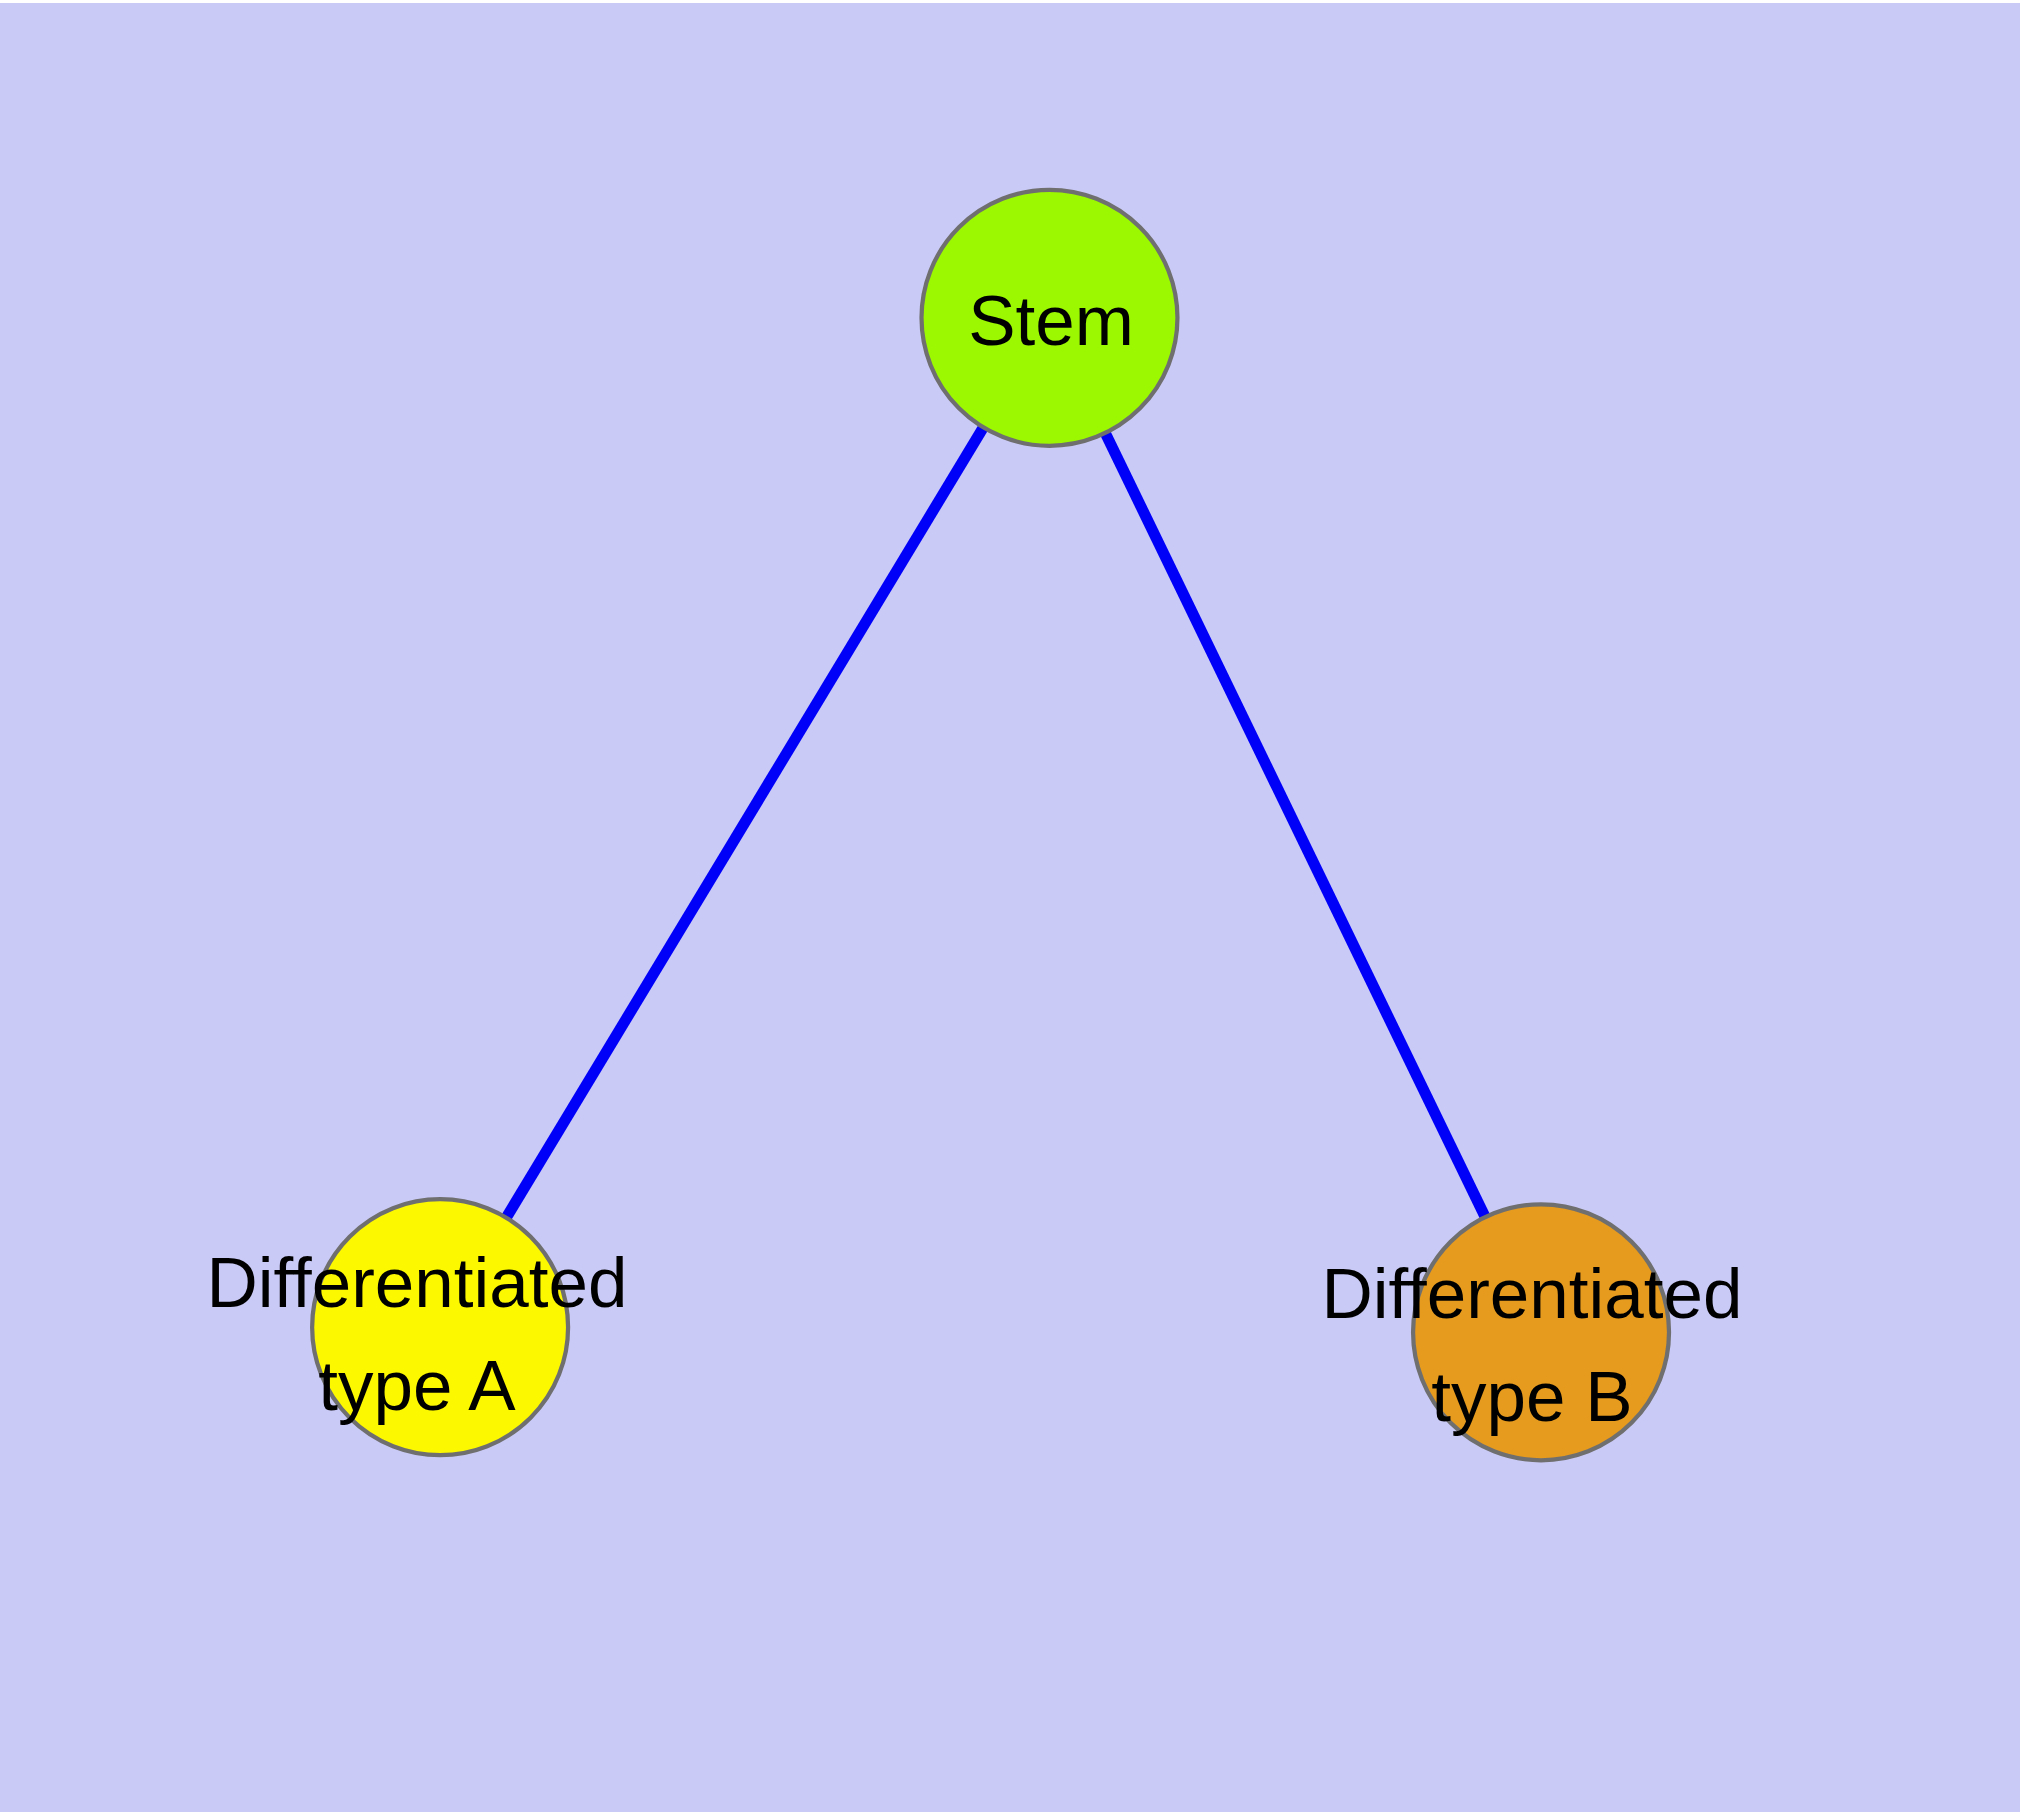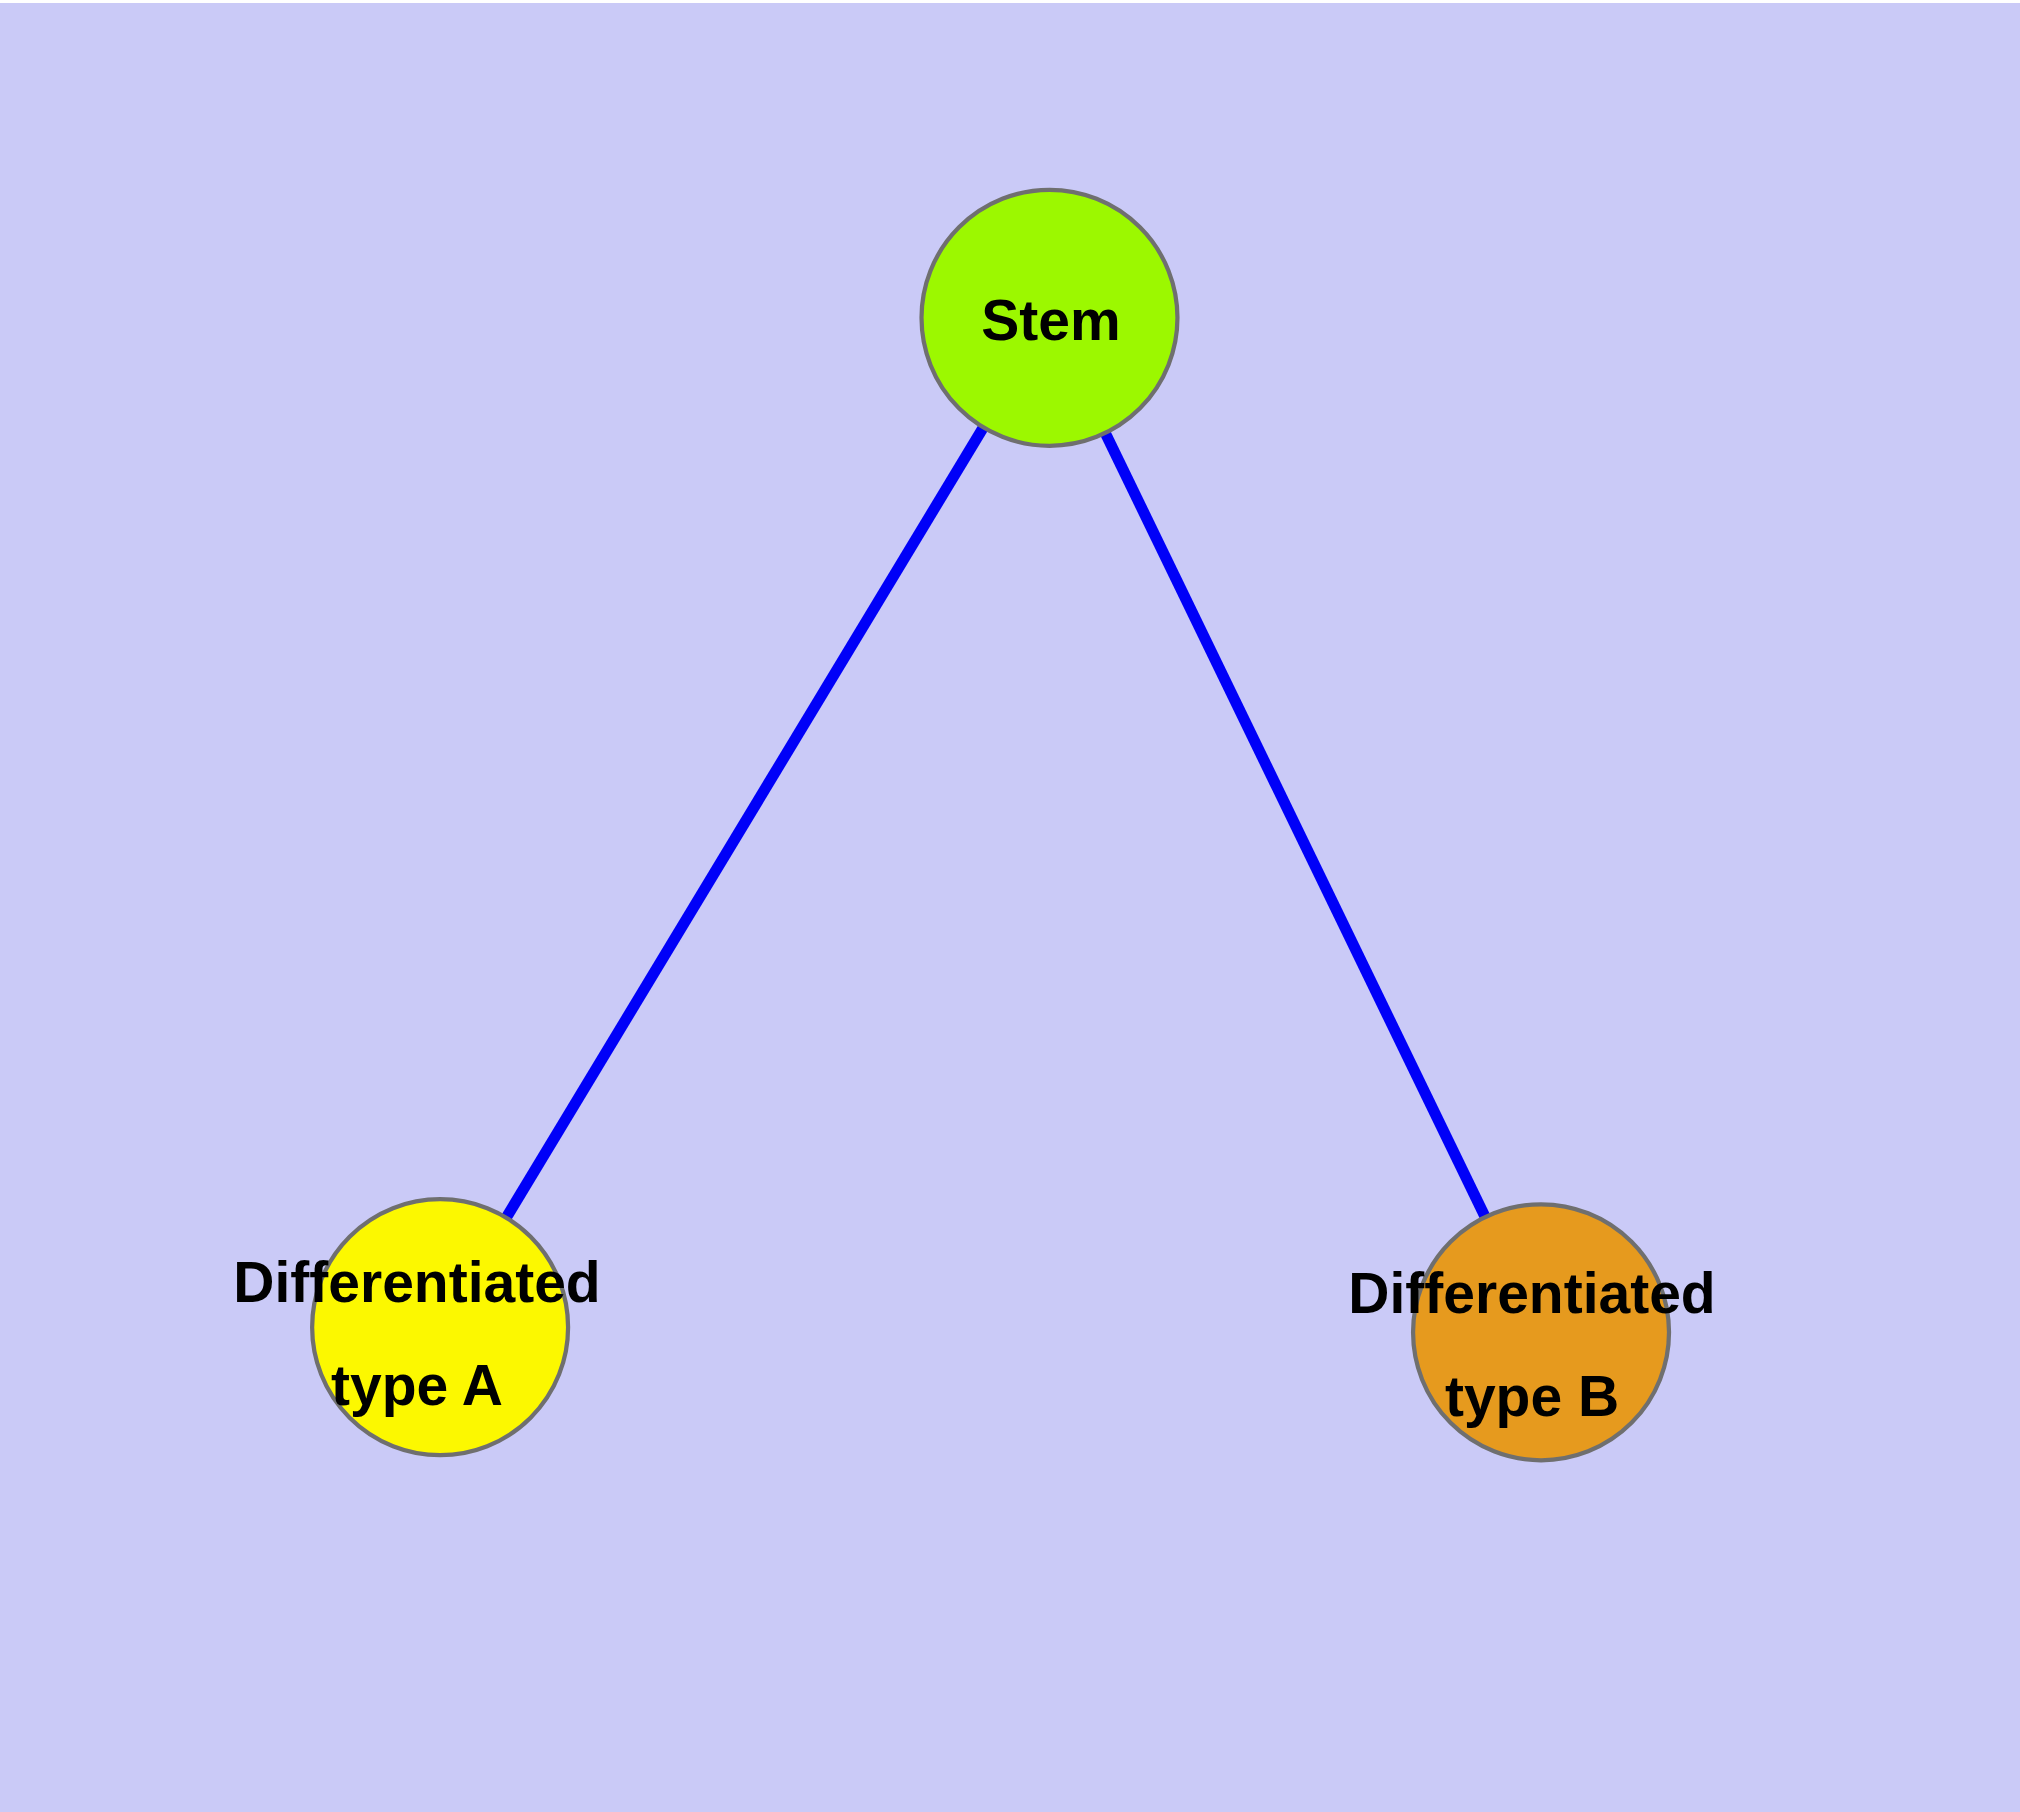--- a/index.html
+++ b/index.html
@@ -24,22 +24,22 @@
     position: absolute;
     top: 0; left: 0;
     width: 100%;
     height: 100%;
     display: block;
   }
   .node-label {
     position: absolute;
     transform: translate(-50%, -50%);
     text-align: center;
-    font-weight: bold;
-    font-size: 57px;
+    font-weight: normal;
+    font-size: 71px;
     line-height: 103px;
     white-space: pre-line;
   }
 </style>
 </head>
 <body>
 
 <div class="canvas" style="background: rgb(202, 202, 247);">
   <svg class="graph-svg" viewBox="0 0 2384 2138" xmlns="http://www.w3.org/2000/svg">
     <line class="edge" x1="1238" y1="375" x2="519" y2="1566" stroke="#0000F8" stroke-width="13"></line>

